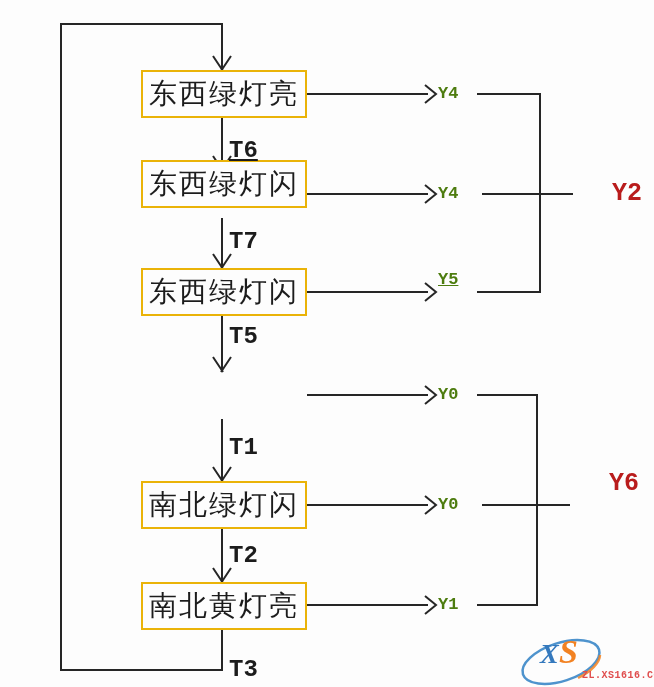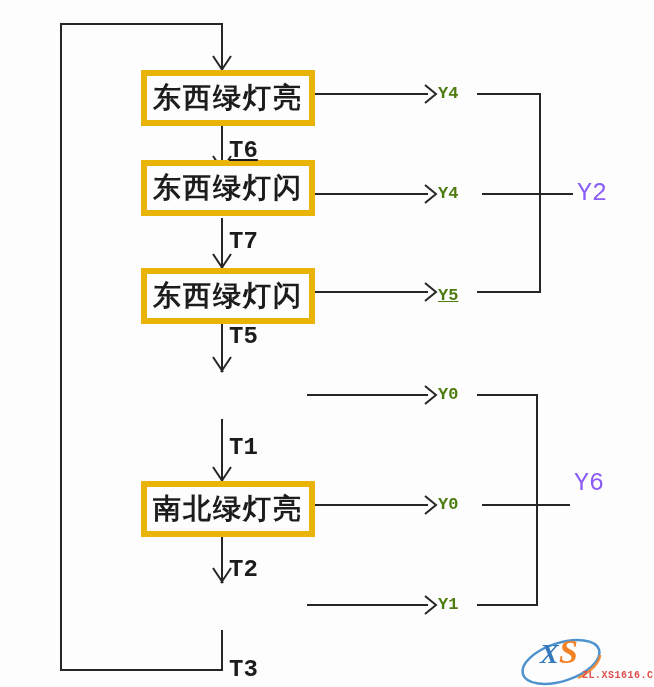--- a/index.html
+++ b/index.html
@@ -11,27 +11,27 @@
     overflow: hidden;
     font-family: "Liberation Serif", "DejaVu Serif", serif;
   }
   .wires { position: absolute; left: 0; top: 0; }
 
   .step-box {
     position: absolute;
     left: 141px;
     width: 162px;
     height: 44px;
-    border: 6px solid #eab308;
+    border: 2px solid #eab308;
     background: #fdfdfd;
     display: flex;
     align-items: center;
     justify-content: center;
     font-size: 28px;
-    font-weight: bold;
+    font-weight: normal;
     color: #1c1c1c;
     letter-spacing: 2px;
     white-space: nowrap;
   }
   .b1 { top: 70px; }
   .b2 { top: 160px; }
   .b3 { top: 268px; }
   .b4 { top: 371px; }
   .b5 { top: 481px; }
   .b6 { top: 582px; }
@@ -42,46 +42,47 @@
     font-family: "Liberation Mono", "DejaVu Sans Mono", monospace;
     font-size: 24px;
     font-weight: bold;
     color: #1c1c1c;
     line-height: 28px;
   }
   .t1 { top: 137px; text-decoration: underline; }
   .t2 { top: 228px; }
   .t3 { top: 323px; }
   .t4 { top: 434px; }
-  .t5 { top: 556px; font-family: Liberation Mono, monospace; }
+  .t5 { top: 542px; font-family: Liberation Mono, monospace; }
   .t6 { top: 656px; }
 
   .out {
     position: absolute;
     left: 438px;
     font-family: "Liberation Mono", "DejaVu Sans Mono", monospace;
     font-size: 17px;
     font-weight: bold;
     color: #4d7c0f;
     line-height: 32px;
   }
   .o1 { top: 78px; }
   .o2 { top: 178px; }
-  .o3 { top: 280px; text-decoration: underline; }
+  .o3 { top: 264px; text-decoration: underline; }
   .o4 { top: 379px; }
   .o5 { top: 489px; }
   .o6 { top: 589px; }
 
   .grp {
     position: absolute;
     font-family: "Liberation Mono", "DejaVu Sans Mono", monospace;
     font-size: 25px;
-    font-weight: normal;
-    color: #8b5cf6;
+    font-weight: bold;
+    color: #b91c1c;
     line-height: 32px;
+    margin-left: 35px;
   }
   .g1 { left: 577px; top: 178px; }
   .g2 { left: 574px; top: 468px; }
 
   .watermark {
     position: absolute;
     left: 516px;
     top: 633px;
     width: 138px;
     height: 54px;
@@ -162,21 +163,22 @@
       <path d="M477 395 H537"></path>
       <path d="M477 605 H537"></path>
       <path d="M537 394 V606"></path>
       <path d="M482 505 H570"></path>
     </g>
   </svg>
 
   <div class="step-box b1">东西绿灯亮</div>
   <div class="step-box b2">东西绿灯闪</div>
   <div class="step-box b3">东西绿灯闪</div>
-  <div class="step-box b5">南北绿灯亮</div>
+  <div class="step-box b5">南北绿灯闪</div>
+  <div class="step-box b6">南北黄灯亮</div>
 
   <div class="timer t1">T6</div>
   <div class="timer t2">T7</div>
   <div class="timer t3">T5</div>
   <div class="timer t4">T1</div>
   <div class="timer t5">T2</div>
   <div class="timer t6">T3</div>
 
   <div class="out o1">Y4</div>
   <div class="out o2">Y4</div>

